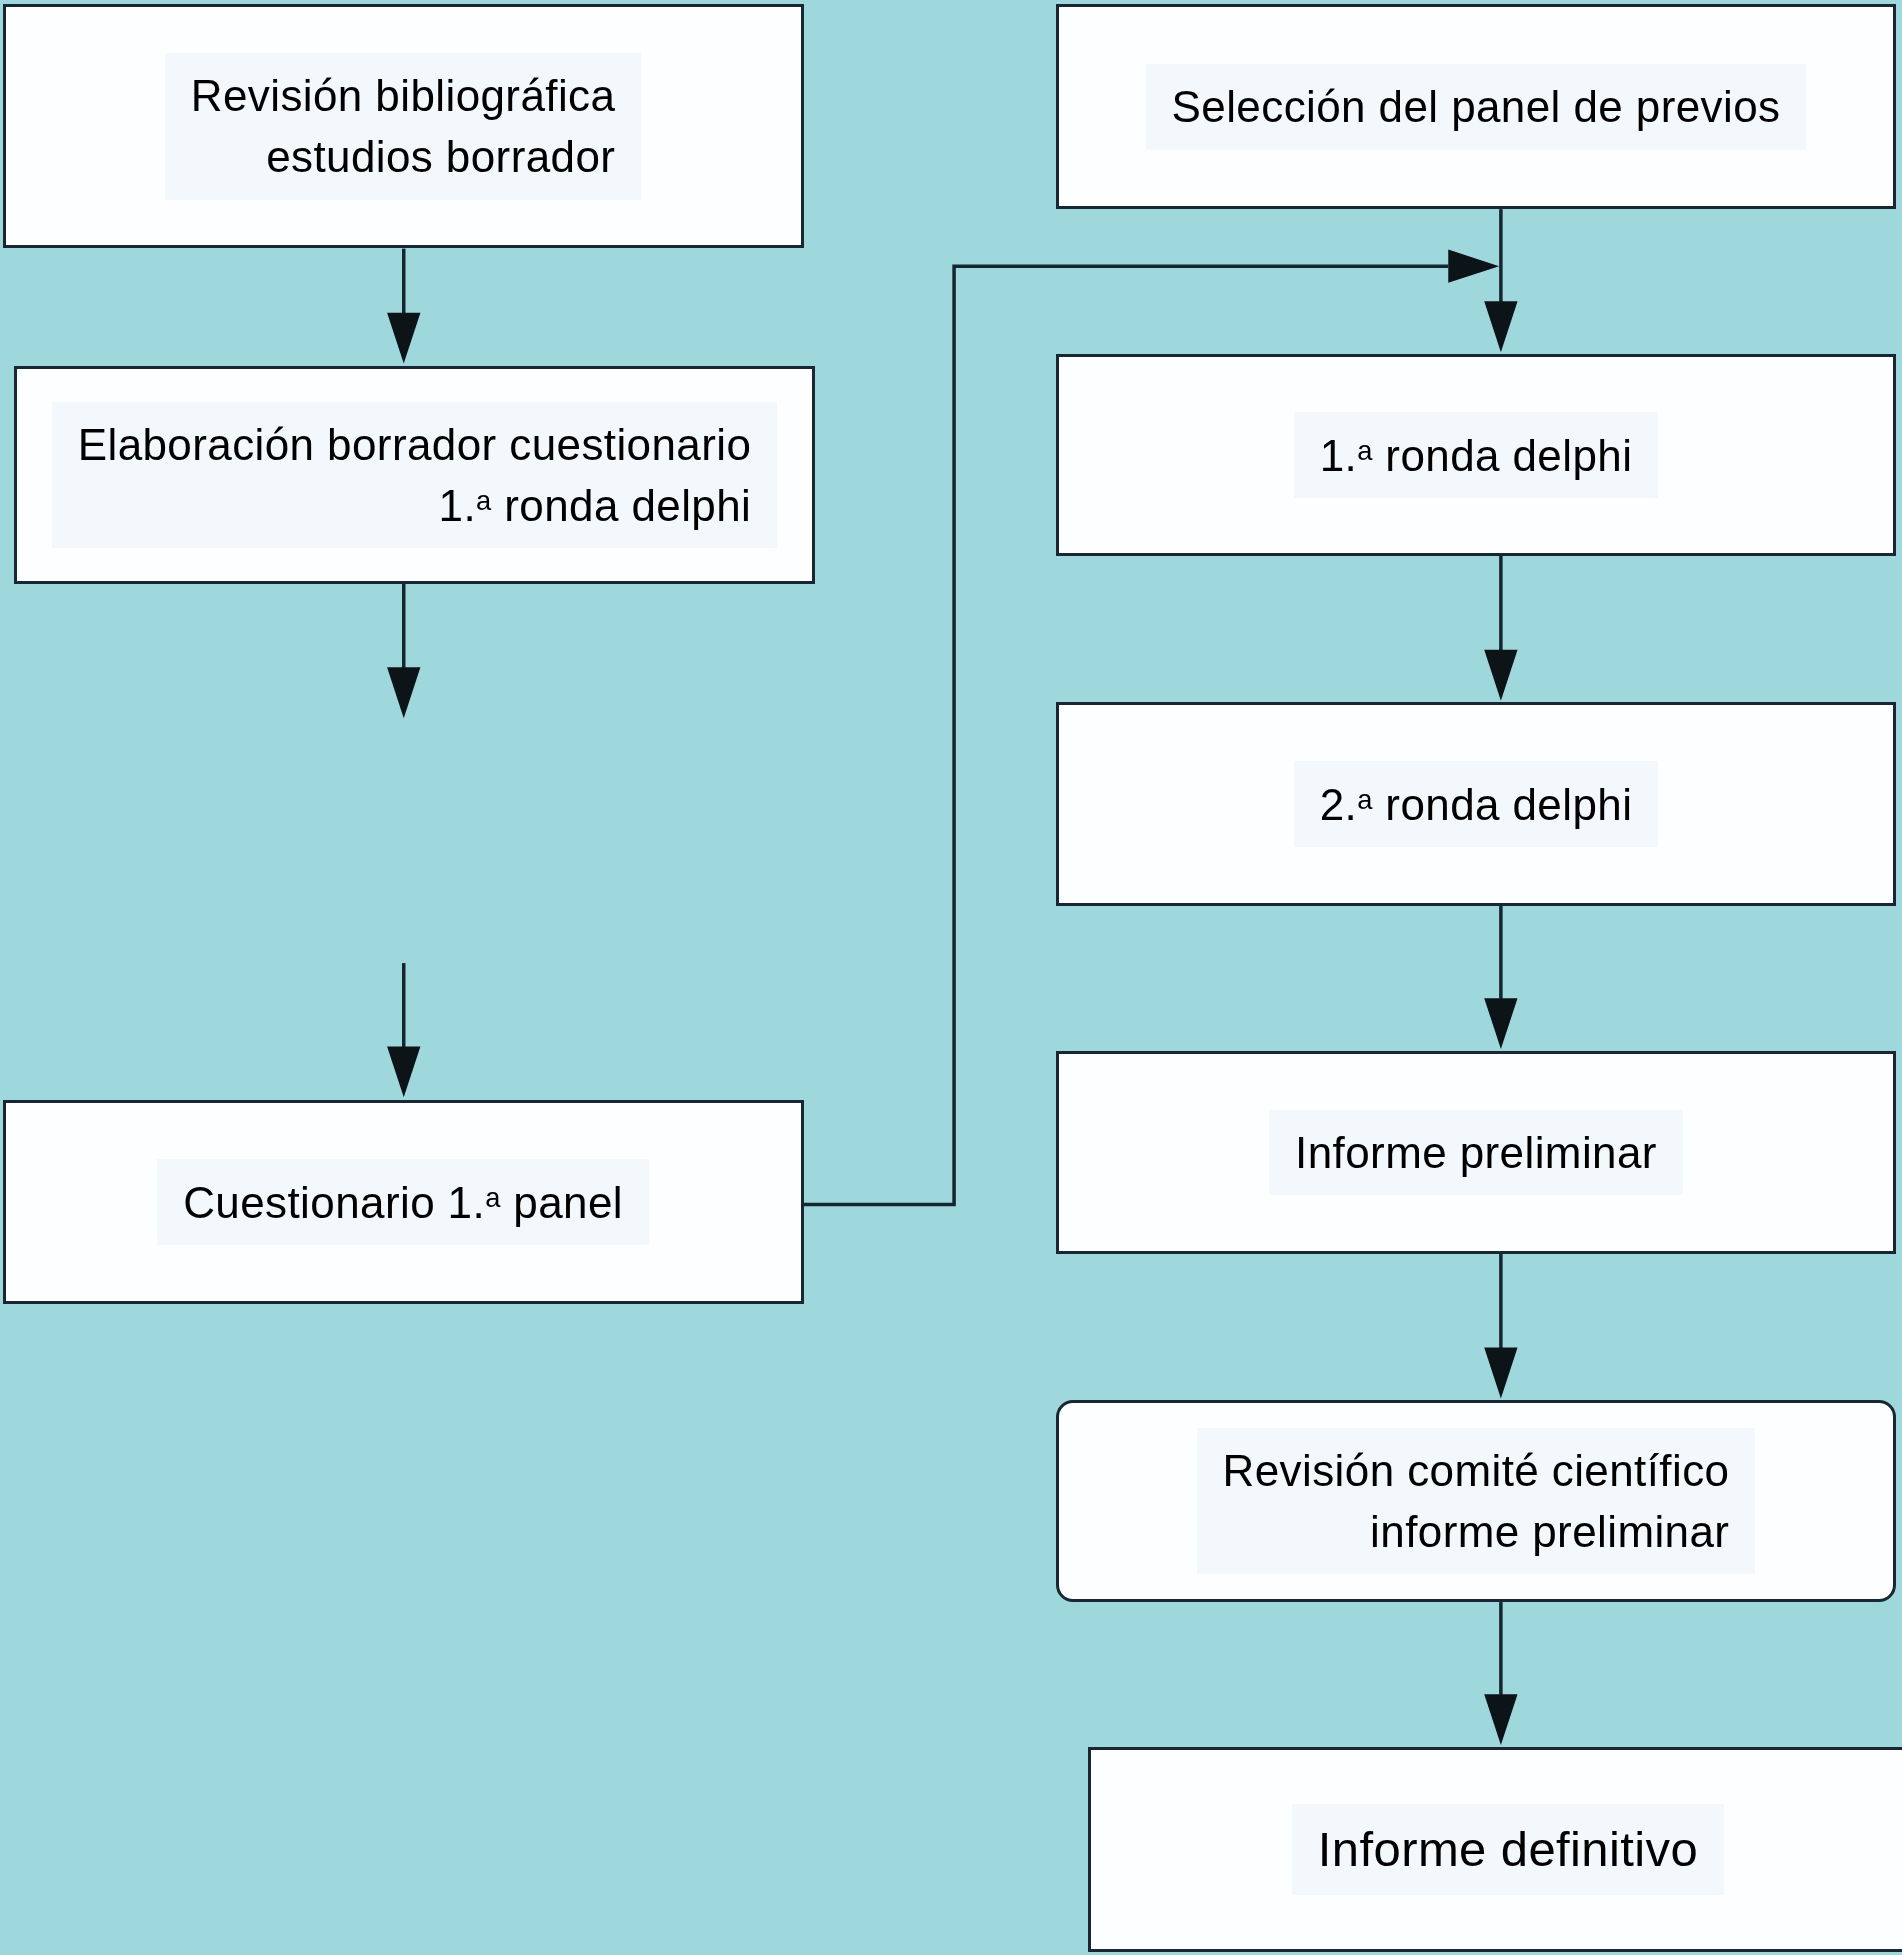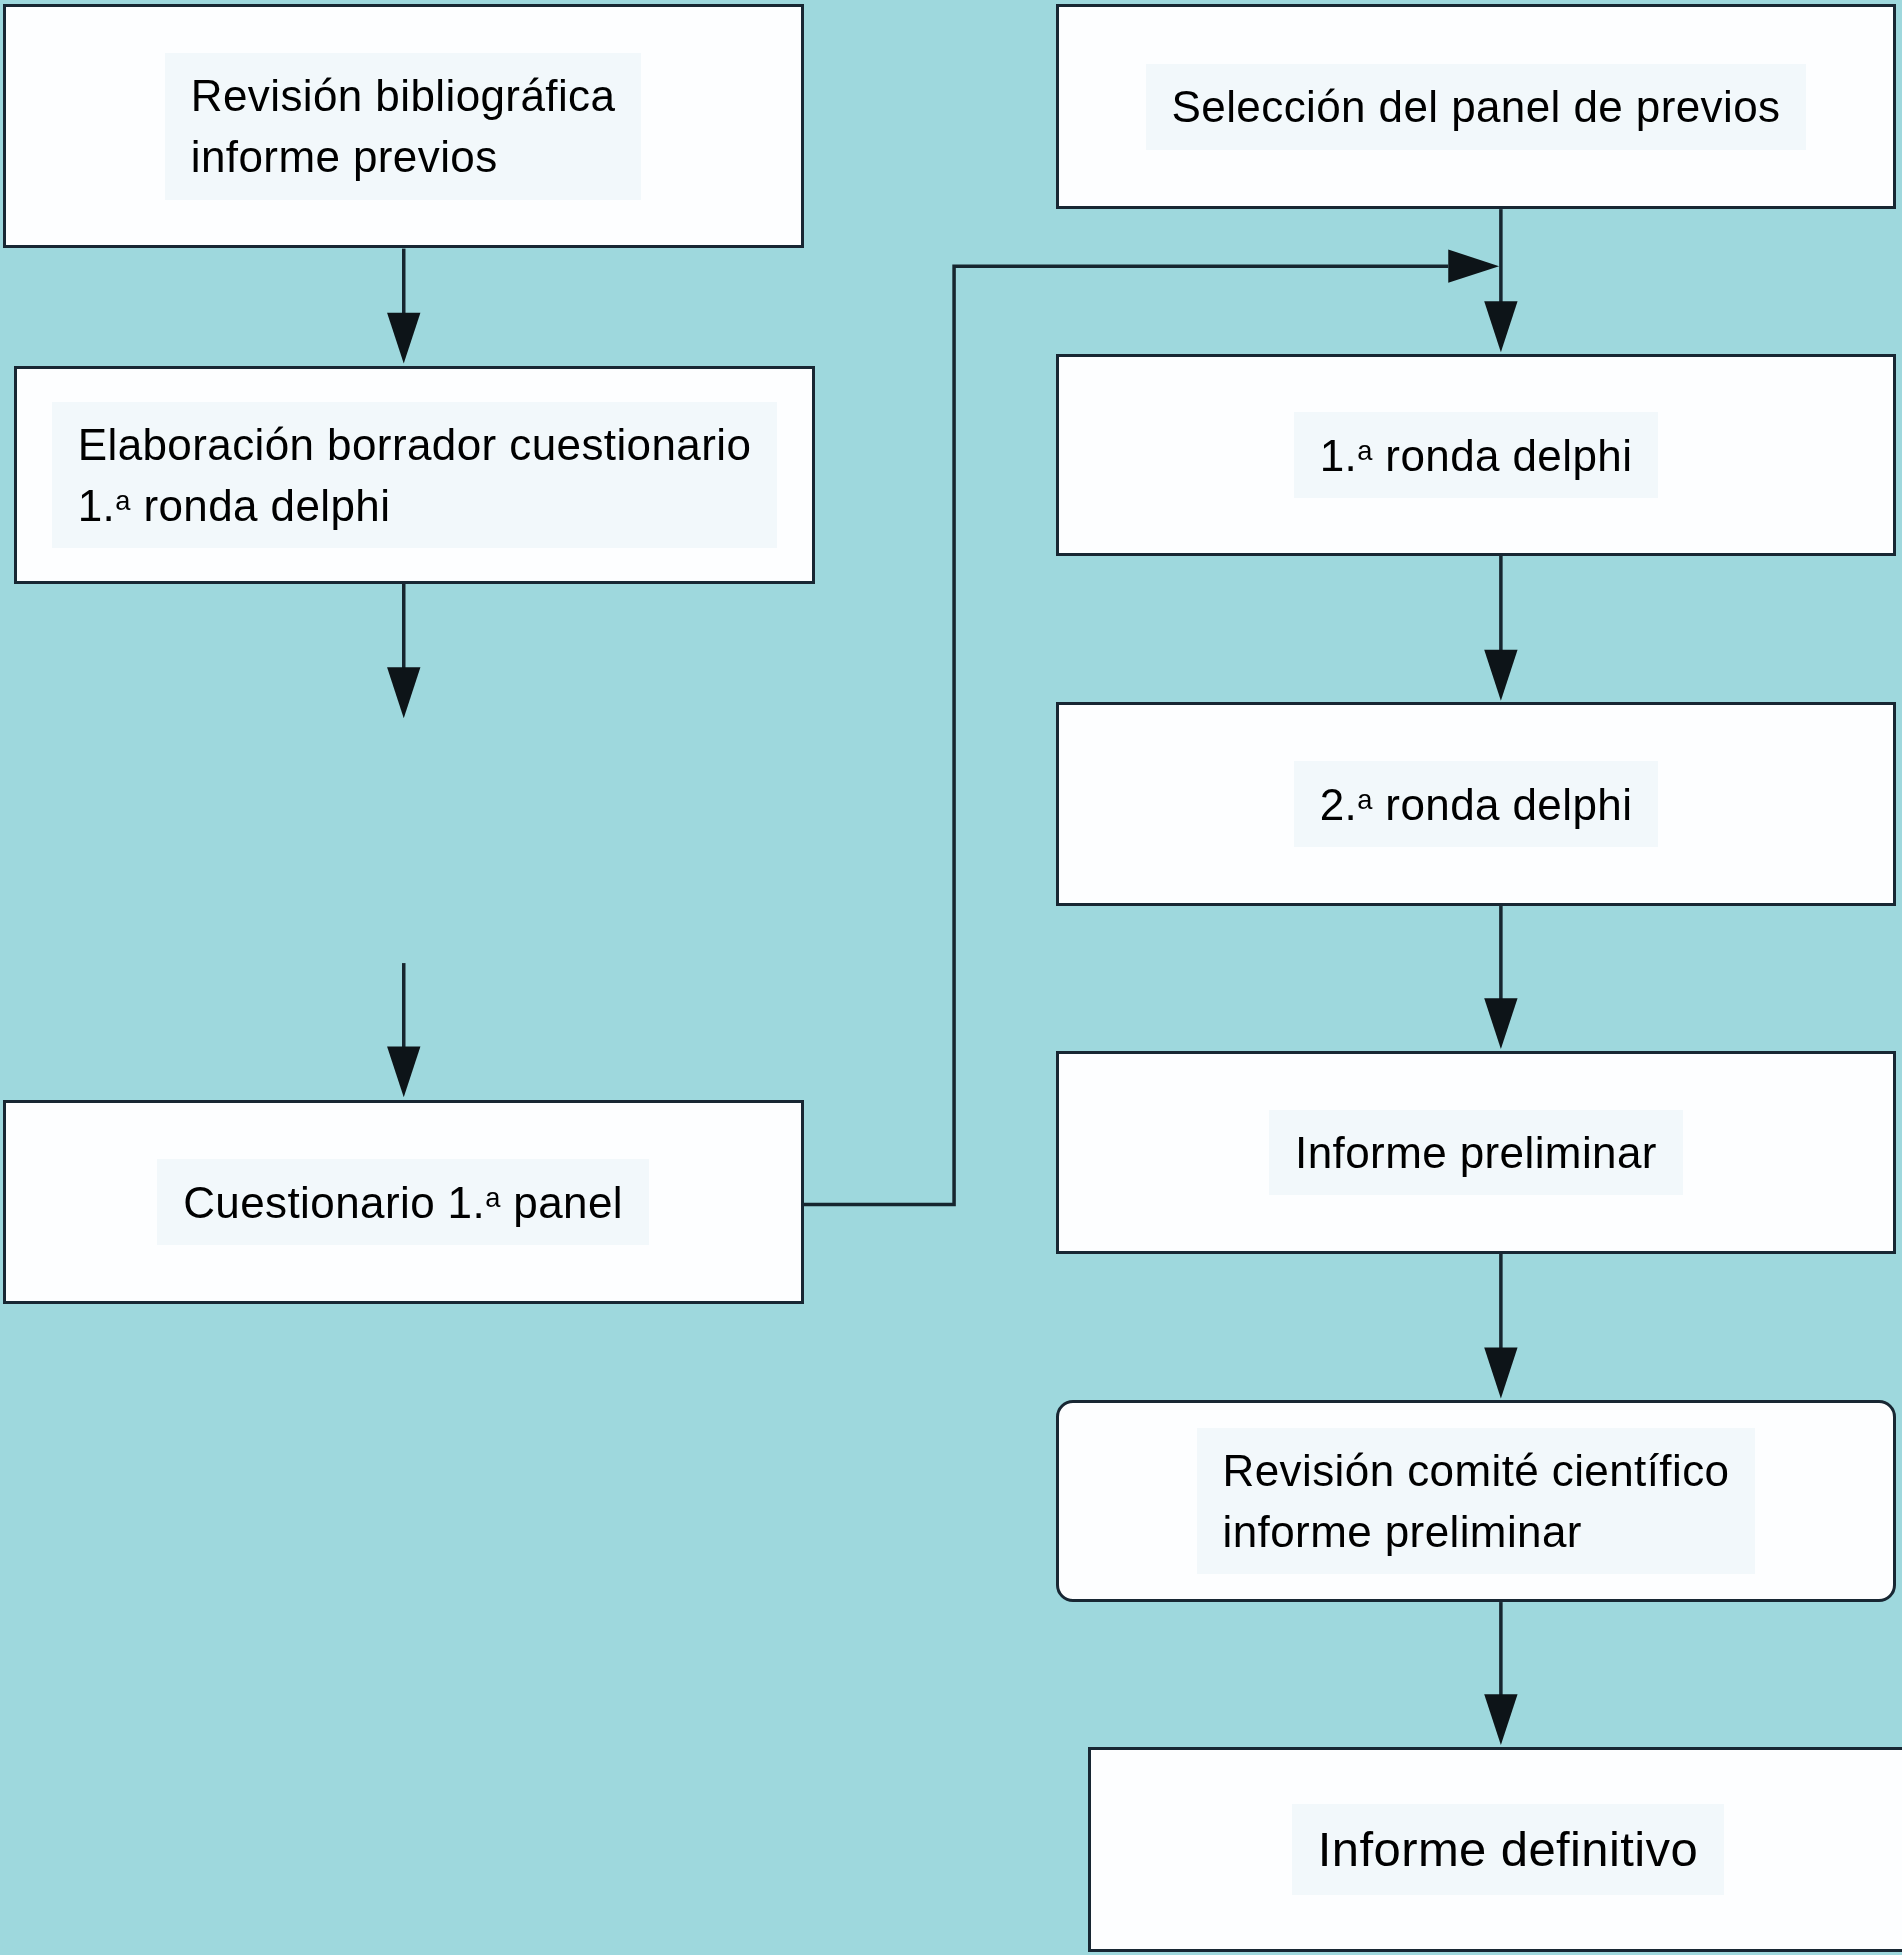--- a/index.html
+++ b/index.html
@@ -25,21 +25,21 @@
     pointer-events: none;
   }
   .box {
     position: absolute;
     box-sizing: border-box;
     background: #fdfeff;
     border: 3.5px solid #182733;
     display: flex;
     align-items: center;
     justify-content: center;
-    text-align: left;
+    text-align: right;
   }
   .label {
     background: #f2f8fb;
     padding: 12.3px 26px;
     font-size: 44px;
     line-height: 61px;
     letter-spacing: 0.4px;
   }
   .label .ln {
     display: block;
@@ -112,21 +112,21 @@
       <g>
         <line x1="1710" y1="1825" x2="1710" y2="1978"></line>
         <polygon points="1691,1930 1729,1930 1710,1988" stroke="none"></polygon>
       </g>
     </g>
   </svg>
 
   <div class="box bl1">
     <div class="label">
       <span class="ln">Revisión bibliográfica</span>
-      <span class="ln">informe previos</span>
+      <span class="ln">estudios borrador</span>
     </div>
   </div>
 
   <div class="box bl2">
     <div class="label">
       <span class="ln">Elaboración borrador cuestionario</span>
       <span class="ln"><span>1.</span><sup>a</sup><span> ronda delphi</span></span>
     </div>
   </div>
 

